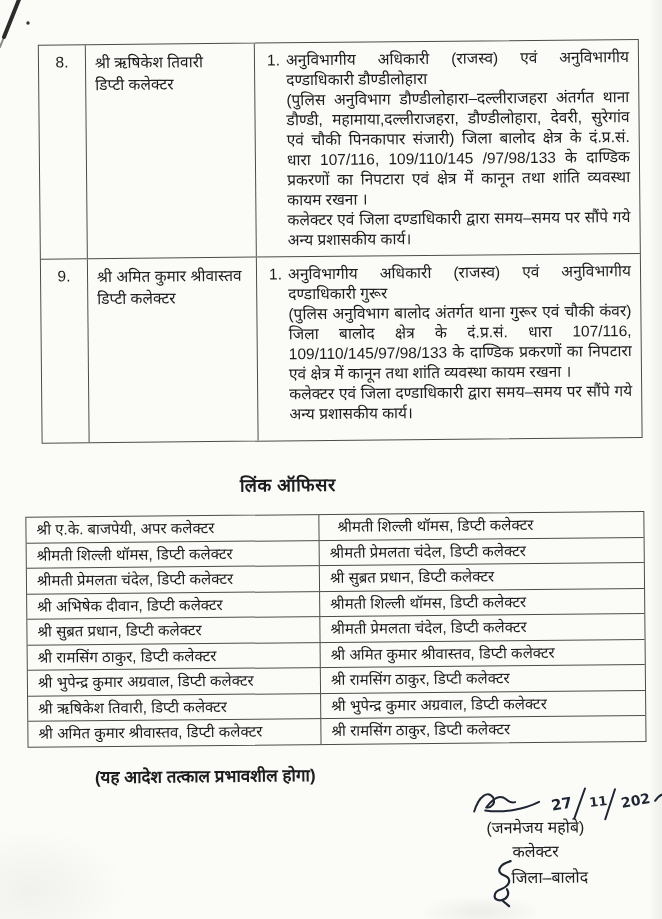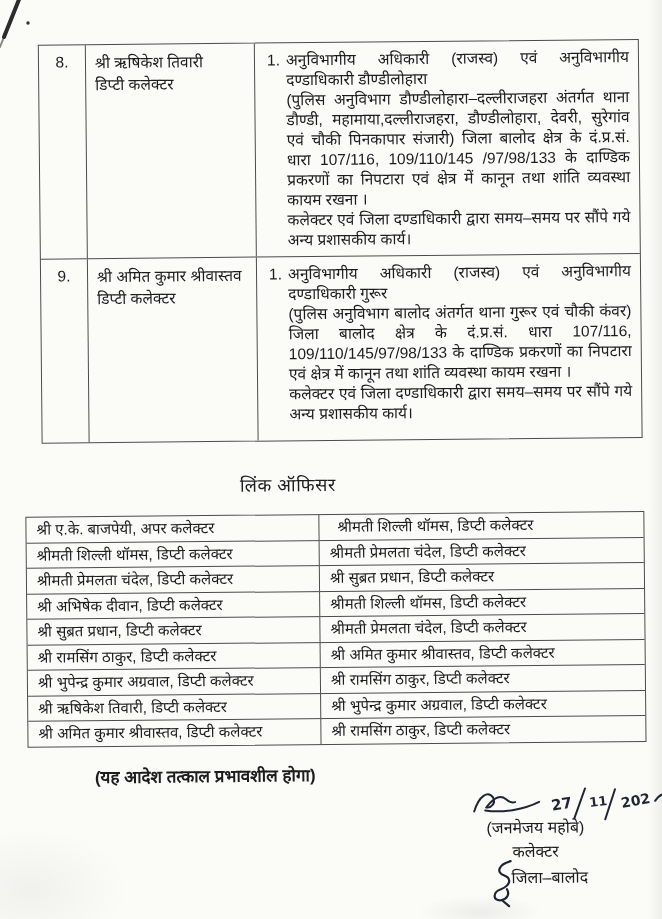--- a/index.html
+++ b/index.html
@@ -31,21 +31,21 @@
   .cell.name{padding-left:9px;padding-top:7px;line-height:22px;}
   .cell.duties{padding:7px 9px 6px 9px;}
   .duty{display:flex;}
   .dno{flex:0 0 22px;padding-left:3px;box-sizing:border-box;}
   .dbody{flex:1;}
   .dbody p{margin:0;text-align:justify;}
   .dbody p:last-child{margin-top:0;}
 
   
   .heading{
-    position:absolute;left:240px;top:472px;font-size:18px;font-weight:normal;
+    position:absolute;left:240px;top:472px;font-size:18px;font-weight:bold;
     letter-spacing:0.5px;
   }
   .ltable{
     position:absolute;left:25px;top:514px;width:619px;
     border:1.4px solid #4c4c4c;box-sizing:border-box;
   }
   .lrow{display:grid;grid-template-columns:292px 1fr;min-height:24.5px;}
   .lrow + .lrow{border-top:1.3px solid #4c4c4c;}
   .lcell{box-sizing:border-box;font-size:15px;line-height:24px;padding:0 4px 0 10px;
          white-space:nowrap;overflow:hidden;}

